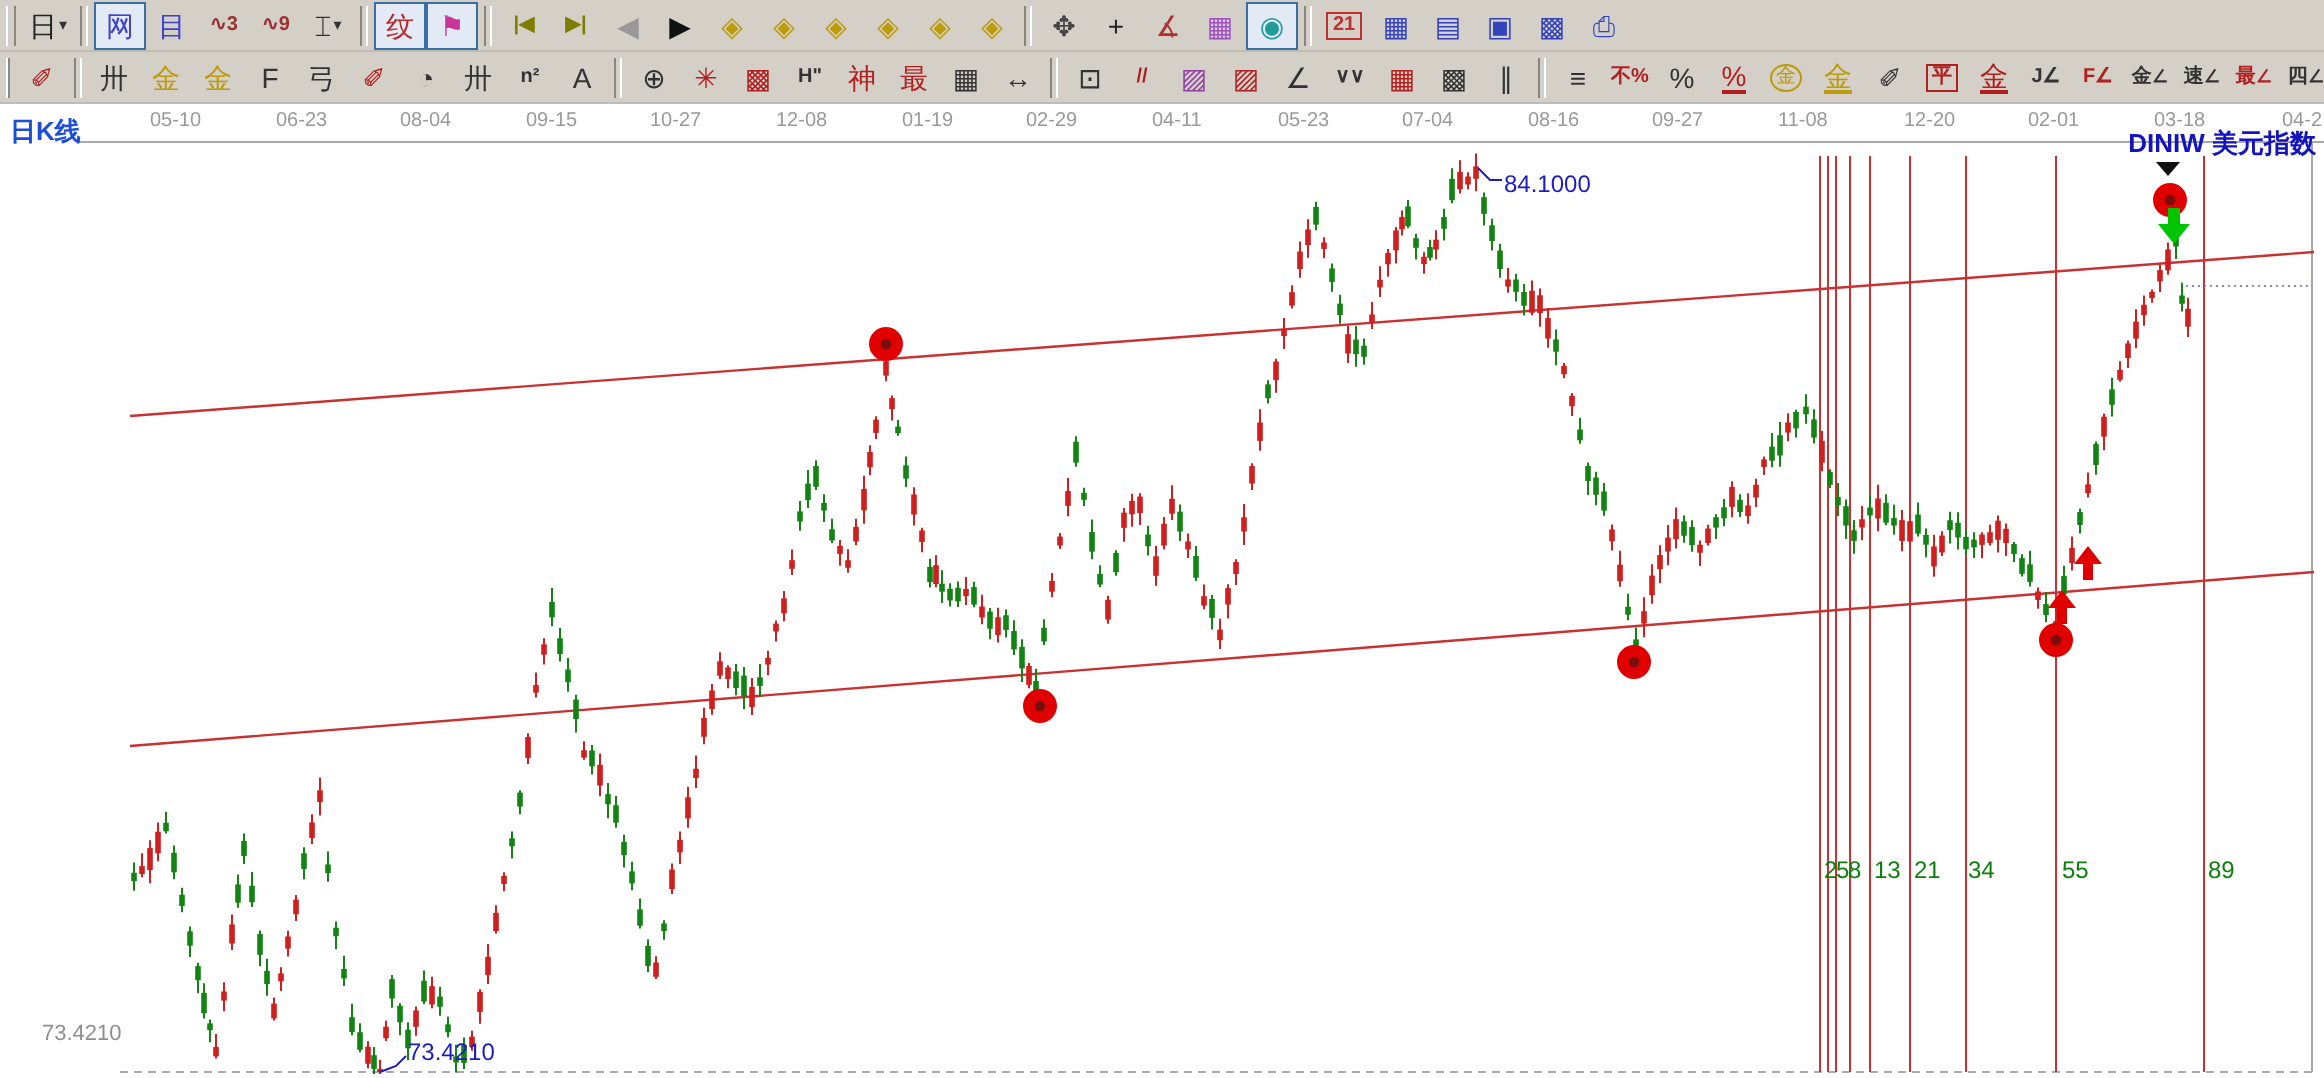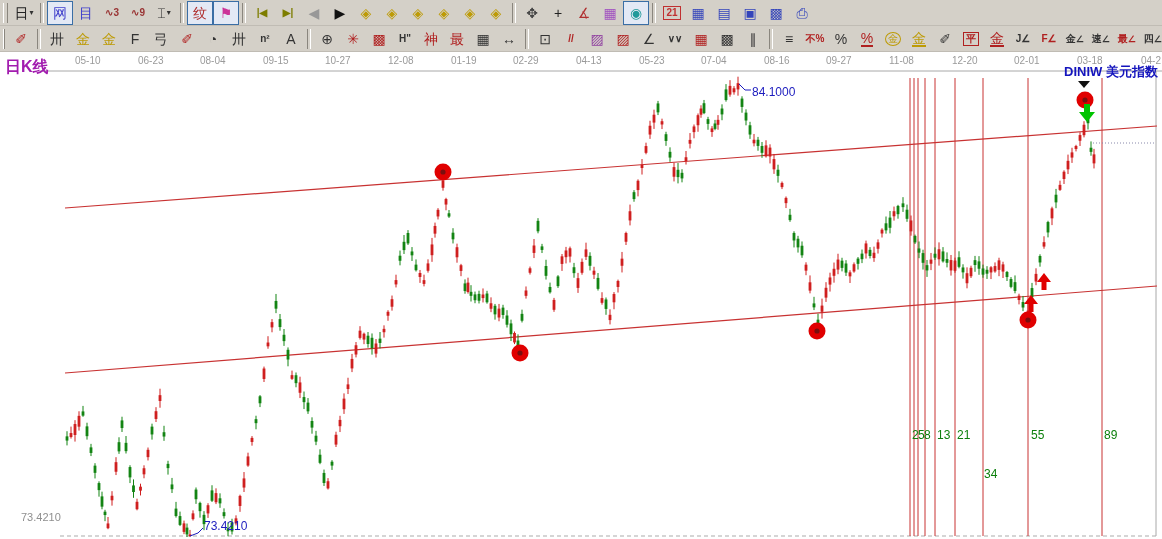--- a/index.html
+++ b/index.html
@@ -16,21 +16,21 @@
   .tbtn.sel{border:1px solid #3a6ea5;background:#e3e9f5;}
   .g{font-size:14px;line-height:1;}
   .g.sm{font-size:10px;font-weight:bold;}
   .g.boxed{border:1px solid currentColor;padding:1px 2px;font-size:10px;font-weight:bold;}
   .g.round{border:1px solid currentColor;border-radius:50%;padding:1px 2px;font-size:10px;}
   .g.ul{border-bottom:2px solid currentColor;}
   .caret{font-size:8px;margin-left:1px;color:#333;}
   .tsep{width:2px;height:20px;border-left:1px solid #8a867e;border-right:1px solid #fff;margin:0 3px;flex:0 0 auto;}
   
   .chart{position:absolute;left:0;top:52px;width:1162px;height:487px;background:#fff;}
-  .panel-label{position:absolute;left:5px;top:5px;font-size:16px;font-weight:600;color:#a21caf;}
+  .panel-label{position:absolute;left:5px;top:5px;font-size:13px;font-weight:600;color:#1d4ed8;}
   .instrument{position:absolute;right:4px;top:11px;font-size:13px;font-weight:700;color:#1414bd;white-space:nowrap;}
   .xtick{position:absolute;top:3px;font-size:10px;color:#9a9a9a;white-space:nowrap;}
   .fibnum{position:absolute;font-size:12px;color:#0d800d;white-space:nowrap;}
   .ann{position:absolute;font-size:12px;color:#1c1cbe;white-space:nowrap;}
   .ann.gray{color:#8f8f8f;font-size:11px;}
   svg.canvas{position:absolute;left:0;top:0;width:1162px;height:487px;}
 </style>
 </head>
 <body>
 
@@ -835,38 +835,38 @@
     <div class="instrument">DINIW 美元指数</div>
     <div id="xaxis">
         <span class="xtick" style="left: 75px;">05-10</span>
         <span class="xtick" style="left: 138px;">06-23</span>
         <span class="xtick" style="left: 200px;">08-04</span>
         <span class="xtick" style="left: 263px;">09-15</span>
         <span class="xtick" style="left: 325px;">10-27</span>
         <span class="xtick" style="left: 388px;">12-08</span>
         <span class="xtick" style="left: 451px;">01-19</span>
         <span class="xtick" style="left: 513px;">02-29</span>
-        <span class="xtick" style="left: 576px;">04-13</span>
+        <span class="xtick" style="left: 576px;">04-11</span>
         <span class="xtick" style="left: 639px;">05-23</span>
         <span class="xtick" style="left: 701px;">07-04</span>
         <span class="xtick" style="left: 764px; text-align: right;">08-16</span>
         <span class="xtick" style="left: 826px;">09-27</span>
         <span class="xtick" style="left: 889px;">11-08</span>
         <span class="xtick" style="left: 952px;">12-20</span>
         <span class="xtick" style="left: 1014px; text-align: right;">02-01</span>
         <span class="xtick" style="left: 1077px;">03-18</span>
         <span class="xtick" style="left: 1141px;">04-2</span>
       </div>
     <div id="fibnums">
         <span class="fibnum" style="left: 912px; top: 376px;">2</span>
         <span class="fibnum" style="left: 918px; top: 376px;">5</span>
         <span class="fibnum" style="left: 924px; top: 376px;">8</span>
         <span class="fibnum" style="left: 937px; top: 376px;">13</span>
         <span class="fibnum" style="left: 957px; top: 376px;">21</span>
-        <span class="fibnum" style="left: 984px; top: 376px; margin-top: 39px;">34</span>
+        <span class="fibnum" style="left: 984px; top: 376px;">34</span>
         <span class="fibnum" style="left: 1031px; top: 376px;">55</span>
         <span class="fibnum" style="left: 1104px; top: 376px;">89</span>
       </div>
     <div class="ann" id="hiann" style="left: 752px; top: 33px;">84.1000</div>
     <div class="ann" id="loann" style="left: 204px; top: 467px;">73.4210</div>
     <div class="ann gray" id="lolbl" style="left: 21px; top: 459px;">73.4210</div>
   </div>
 </div>
 
 </body></html>

